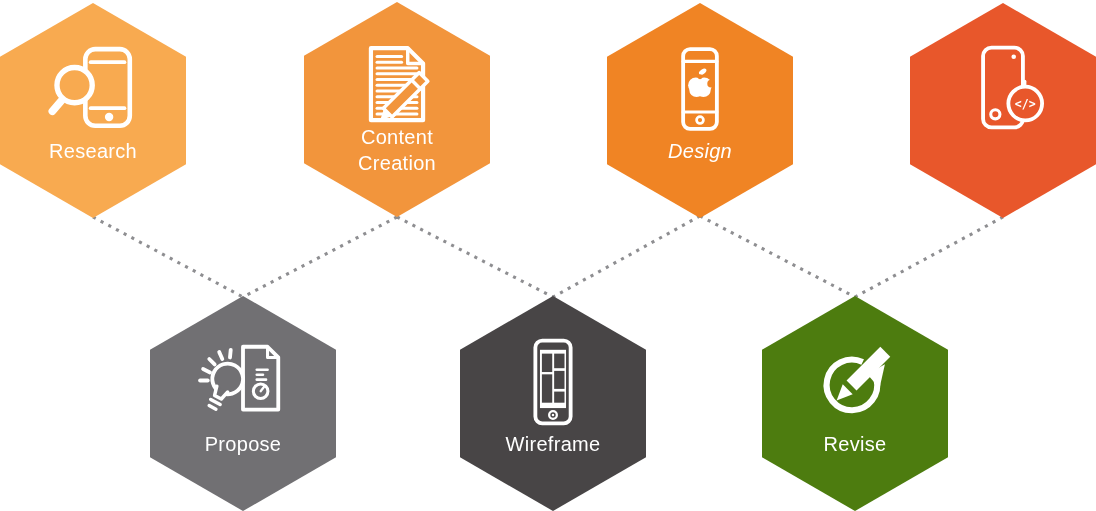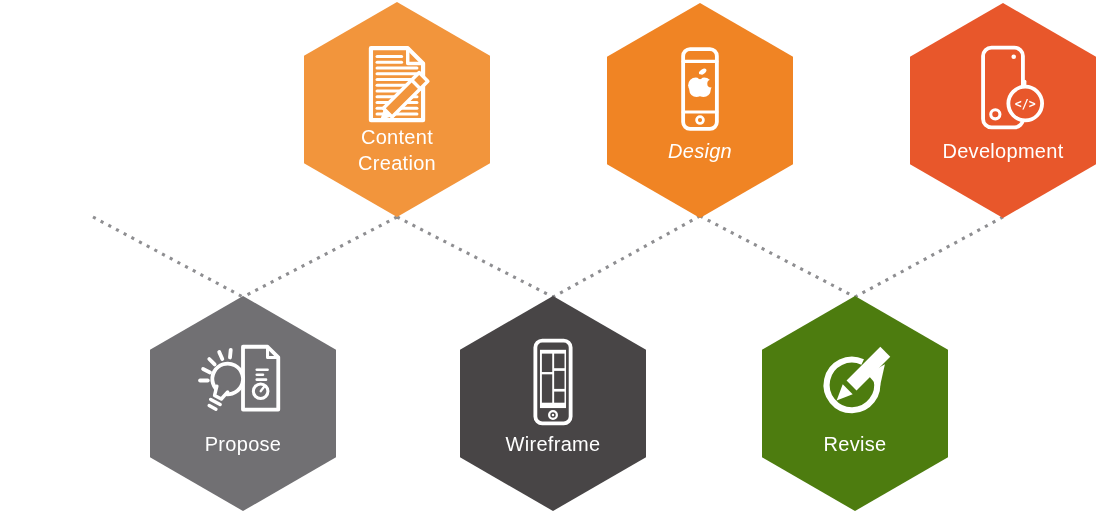--- a/index.html
+++ b/index.html
@@ -38,20 +38,35 @@
     <g fill="none" stroke-width="3.1" stroke-dasharray="3.1 5.6" stroke="#8E8E91">
       <line x1="93" y1="217" x2="243" y2="297"></line>
       <line x1="397" y1="217" x2="243" y2="297"></line>
       <line x1="397" y1="217" x2="553" y2="297"></line>
       <line x1="700" y1="216" x2="553" y2="297"></line>
       <line x1="700" y1="216" x2="855" y2="297"></line>
       <line x1="1003" y1="217" x2="855" y2="297"></line>
     </g>
   </svg>
 
+  <div class="hex" style="left: 0px; top: 3px; background-color: rgb(248, 170, 80); --hex-color: #F8AA50;">
+    <div class="hex-icon">
+      <svg viewBox="0 0 120 120" fill="none" stroke="#fff" stroke-linecap="round" stroke-linejoin="round">
+        <rect x="50" y="8" width="58" height="100" rx="13" stroke-width="6"></rect>
+        <line x1="57" y1="25" x2="101" y2="25" stroke-width="5"></line>
+        <line x1="57" y1="85" x2="101" y2="85" stroke-width="5"></line>
+        <circle cx="81" cy="96.5" r="5.5" fill="#fff" stroke="none"></circle>
+        <circle cx="36" cy="55" r="23" fill="var(--hex-color)" stroke-width="7"></circle>
+        <line x1="19" y1="75" x2="7" y2="89" stroke-width="10"></line>
+      </svg>
+    </div>
+    <div class="hex-label">
+        <span>Research</span>
+      </div>
+  </div>
 
   <div class="hex" style="left: 304px; top: 2px; background-color: rgb(242, 149, 60); --hex-color: #F2953C;">
     <div class="hex-icon">
       <svg viewBox="0 0 120 120" fill="none" stroke="#fff" stroke-linecap="round" stroke-linejoin="round">
         <path d="M26 8 H74 L94 28 V102 H26 Z" stroke-width="5.5"></path>
         <path d="M74 8 V28 H94" stroke-width="4.5"></path>
         <g stroke-width="4">
           <line x1="34" y1="19" x2="66" y2="19"></line>
           <line x1="34" y1="26.5" x2="66" y2="26.5"></line>
           <line x1="34" y1="34" x2="86" y2="34"></line>
@@ -103,23 +118,20 @@
     <div class="hex-icon">
       <svg viewBox="0 0 120 120" fill="none" stroke="#fff" stroke-linecap="round" stroke-linejoin="round">
         <rect x="34" y="6" width="52" height="104" rx="11" stroke-width="5"></rect>
         <circle cx="74" cy="18" r="3" fill="#fff" stroke="none"></circle>
         <line x1="88.5" y1="50" x2="88.5" y2="62" stroke-width="4"></line>
         <circle cx="50" cy="93" r="6" stroke-width="4"></circle>
         <circle cx="89" cy="79" r="22" fill="var(--hex-color)" stroke-width="5"></circle>
         <text x="89" y="84.5" font-size="15" font-weight="bold" text-anchor="middle" fill="#fff" stroke="none" font-family="'DejaVu Sans Mono', monospace">&lt;/&gt;</text>
       </svg>
     </div>
-    <div class="hex-label">
-        <span>Development</span>
-      </div>
   </div>
 
   <div class="hex" style="left: 150px; top: 296px; background-color: rgb(113, 112, 115); --hex-color: #717073;">
     <div class="hex-icon">
       <svg viewBox="0 0 120 120" fill="none" stroke="#fff" stroke-linecap="round" stroke-linejoin="round">
         <path d="M60 14 H92 L106 28 V96 H60 Z" stroke-width="5"></path>
         <path d="M92 14 V28 H106" stroke-width="4"></path>
         <g stroke-width="3.5">
           <line x1="78" y1="44" x2="92" y2="44"></line>
           <line x1="78" y1="50.5" x2="86" y2="50.5"></line>

